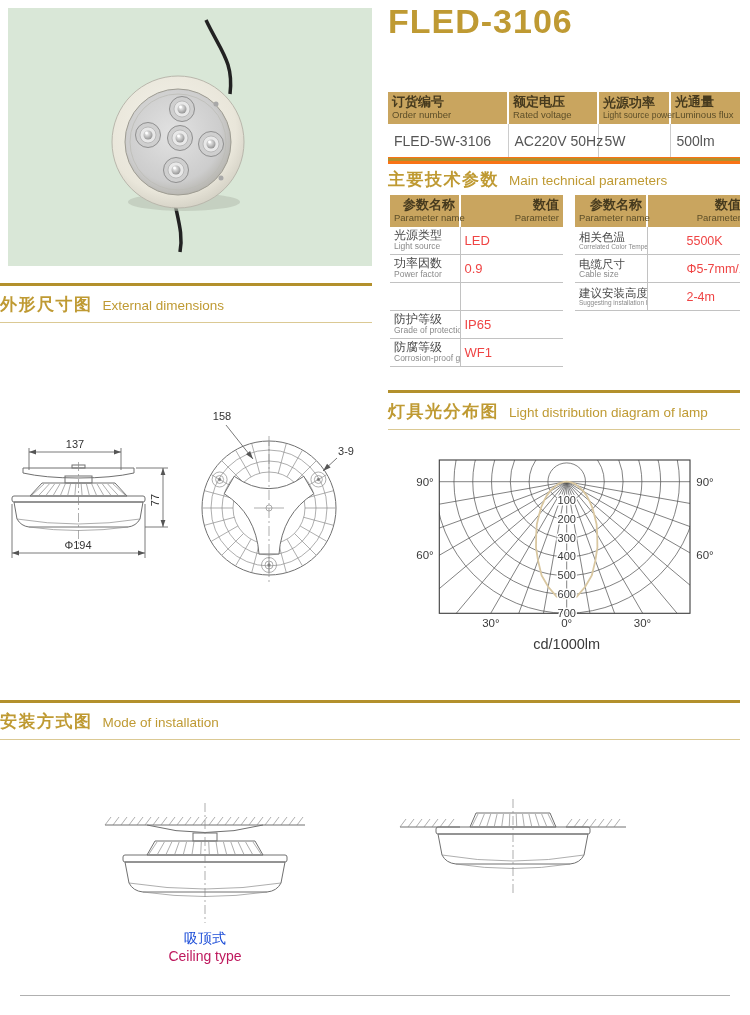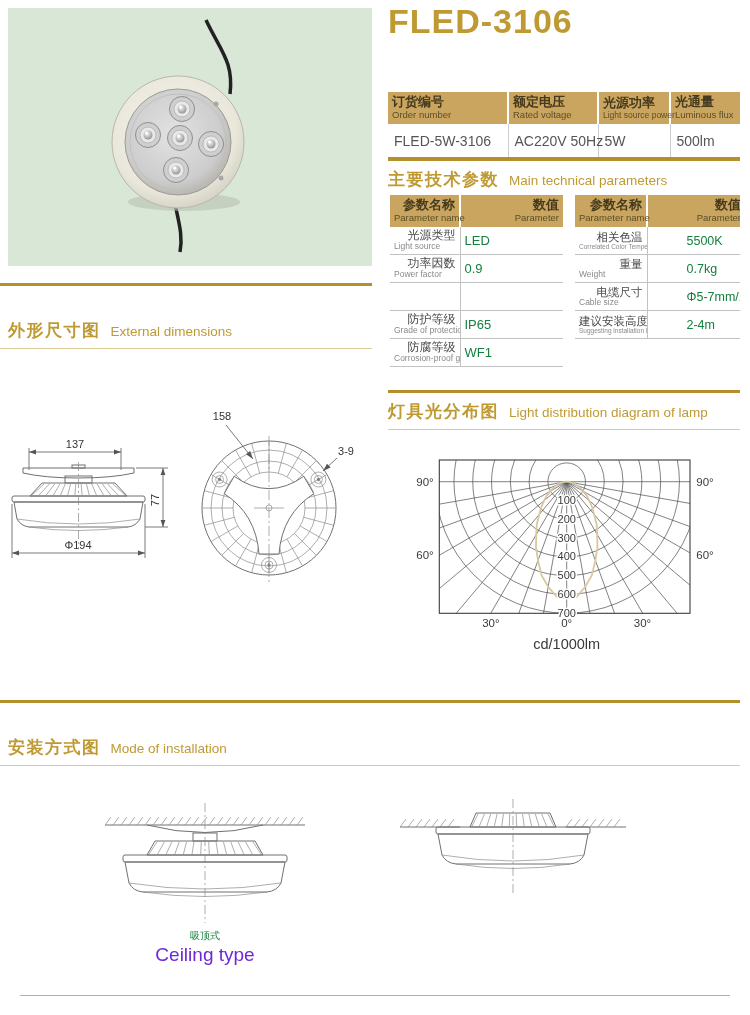--- a/index.html
+++ b/index.html
@@ -18,63 +18,63 @@
   
   table{border-collapse:collapse;table-layout:fixed;}
   th{background:var(--table-header-bg,#c9a55f);text-align:left;padding:2px 4px;vertical-align:middle;font-weight:normal;}
   .th-cn{font-size:13px;font-weight:bold;color:var(--table-header-text,#463a1e);line-height:1.15;white-space:nowrap;}
   .th-en{font-size:9.5px;color:#5c4e28;line-height:1.15;white-space:nowrap;}
   .th-en.sm{font-size:8.5px;}
 
   .order-table{position:absolute;left:388px;top:92px;width:357px;}
   .order-table th{height:28px;}
   .order-table th + th{border-left:2px solid #fff;}
-  .order-table td{height:29px;font-size:14px;color:#555;padding:2px 6px;border-bottom:1px solid #f97316;border-left:1px solid #ccc;white-space:nowrap;}
+  .order-table td{height:29px;font-size:14px;color:#555;padding:2px 6px;border-bottom:7px solid #f97316;border-left:1px solid #ccc;white-space:nowrap;}
   .order-table td:first-child{border-left:none;}
 
   
   .section{position:absolute;}
   .rule-thick{height:3px;background:var(--rule-gold,#b3902c);}
   .rule-thin{height:1px;background:var(--rule-light,#dbc994);}
   .section-title{display:flex;align-items:baseline;gap:10px;padding:7px 0 6px 0;}
   .st-cn{font-size:17px;font-weight:bold;color:var(--accent-gold,#bf9a33);letter-spacing:1.5px;}
   .st-en{font-size:13.5px;color:var(--accent-gold,#bf9a33);}
-  .pad8{padding-left:8px;margin-top:26px;}
+  .pad8{}
 
   
   .tech{left:388px;top:158px;width:357px;}
   .ttable th{height:28px;text-align:right;}
   .ttable th + th{border-left:2px solid #fff;}
   .ttable td{height:25px;padding:1px 4px;border-bottom:1px solid var(--table-line,#c2c2c2);vertical-align:middle;overflow:hidden;}
   .ttable td.name{border-right:1px solid var(--table-line,#c2c2c2);}
   .tt-left{position:absolute;left:2px;top:37px;width:173px;}
   .tt-right{position:absolute;left:187px;top:37px;width:170px;}
-  .p-cn{font-size:12px;color:#4a4a4a;line-height:1.1;white-space:nowrap;text-align:right;}
+  .p-cn{font-size:12px;color:#4a4a4a;line-height:1.1;white-space:nowrap;}
   .tt-right .p-cn{font-size:11.5px;}
   .p-en{font-size:8.5px;color:#8a8a8a;line-height:1.1;white-space:nowrap;}
   .p-en.sm{font-size:6.5px;}
-  .val{font-size:13px;color:#15803d;white-space:nowrap;}
+  .val{font-size:13px;color:#ef4444;white-space:nowrap;}
   .tt-right .val{font-size:12.5px;padding-left:39px;}
 
   .dims{left:0;top:283px;width:372px;}
   .dist{left:388px;top:390px;width:357px;}
   .install{left:0;top:700px;width:745px;}
 
   
   svg text{font-family:"Liberation Sans", sans-serif;}
   .drawing{position:absolute;}
   .dimline line, .dimline path.ext{stroke:#6b6b6b;stroke-width:0.9;}
   .dimtext{font-size:11px;fill:#333;}
   .outline{stroke:#707070;stroke-width:1;fill:none;}
   .thin{stroke:#8b8b8b;stroke-width:0.7;fill:none;}
   .arrow{fill:#555;stroke:none;}
 
   .fig-label{position:absolute;text-align:center;}
-  .fig-label .cn{font-size:10px;color:#15803d;line-height:1.25;}
-  .fig-label .en{font-size:19px;color:#6d28d9;line-height:1.25;}
+  .fig-label .cn{font-size:14px;color:#1d4ed8;line-height:1.25;}
+  .fig-label .en{font-size:14px;color:#be185d;line-height:1.25;}
 
   .bottom-rule{position:absolute;left:20px;top:995px;width:710px;height:1px;background:#b0b0b0;}
 </style>
 </head>
 <body>
 
 <div class="page">
 
   <div class="photo">
     <svg id="svg-photo" width="364" height="258">
@@ -254,27 +254,20 @@
       </tr>
       <tr>
             <td class="name">
               <div class="p-cn">相关色温</div>
               <div class="p-en sm">Correlated Color Temperature</div>
             </td>
             <td class="val">5500K</td>
           </tr>
       <tr>
             <td class="name">
-              <div class="p-cn">重量</div>
-              <div class="p-en">Weight</div>
-            </td>
-            <td class="val">0.7kg</td>
-          </tr>
-      <tr>
-            <td class="name">
               <div class="p-cn">电缆尺寸</div>
               <div class="p-en">Cable size</div>
             </td>
             <td class="val">Φ5-7mm/1.5mm²</td>
           </tr>
       <tr>
             <td class="name">
               <div class="p-cn">建议安装高度</div>
               <div class="p-en sm">Suggesting installation height</div>
             </td>

